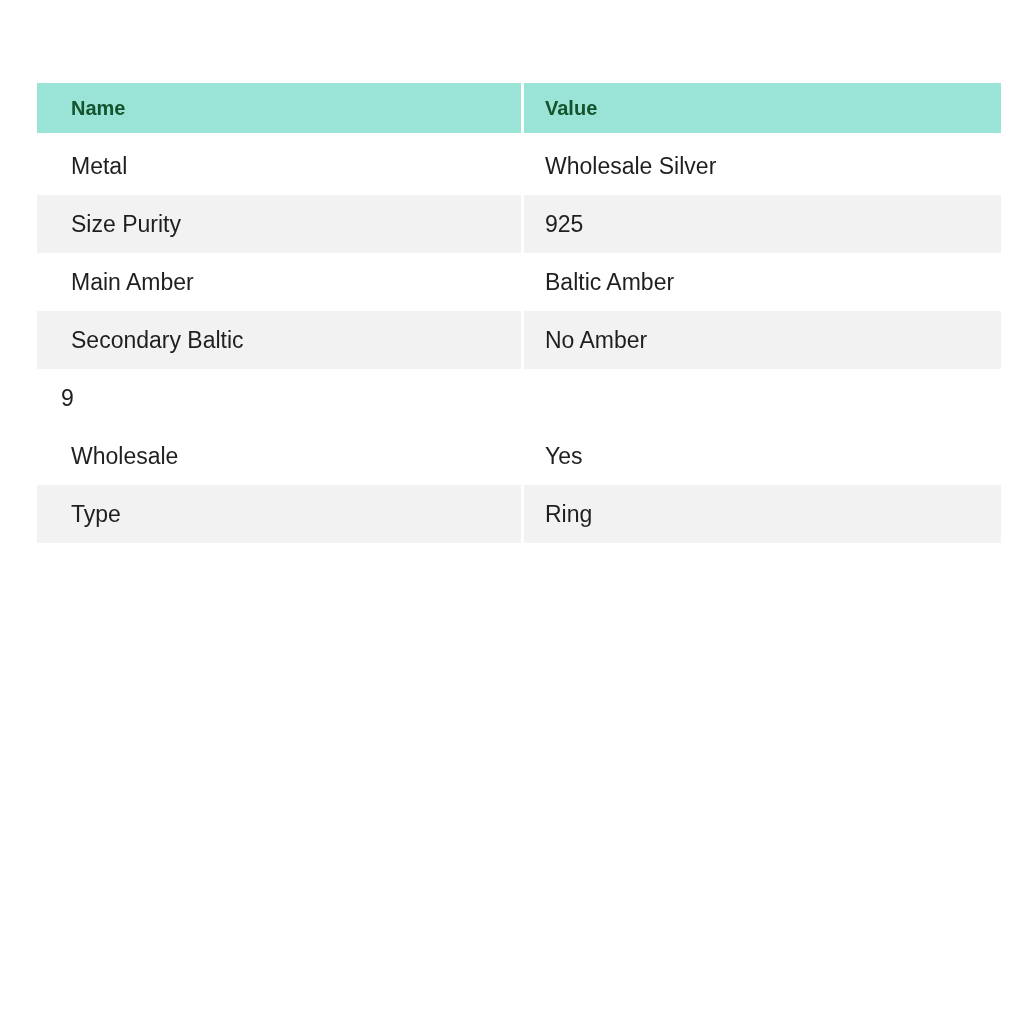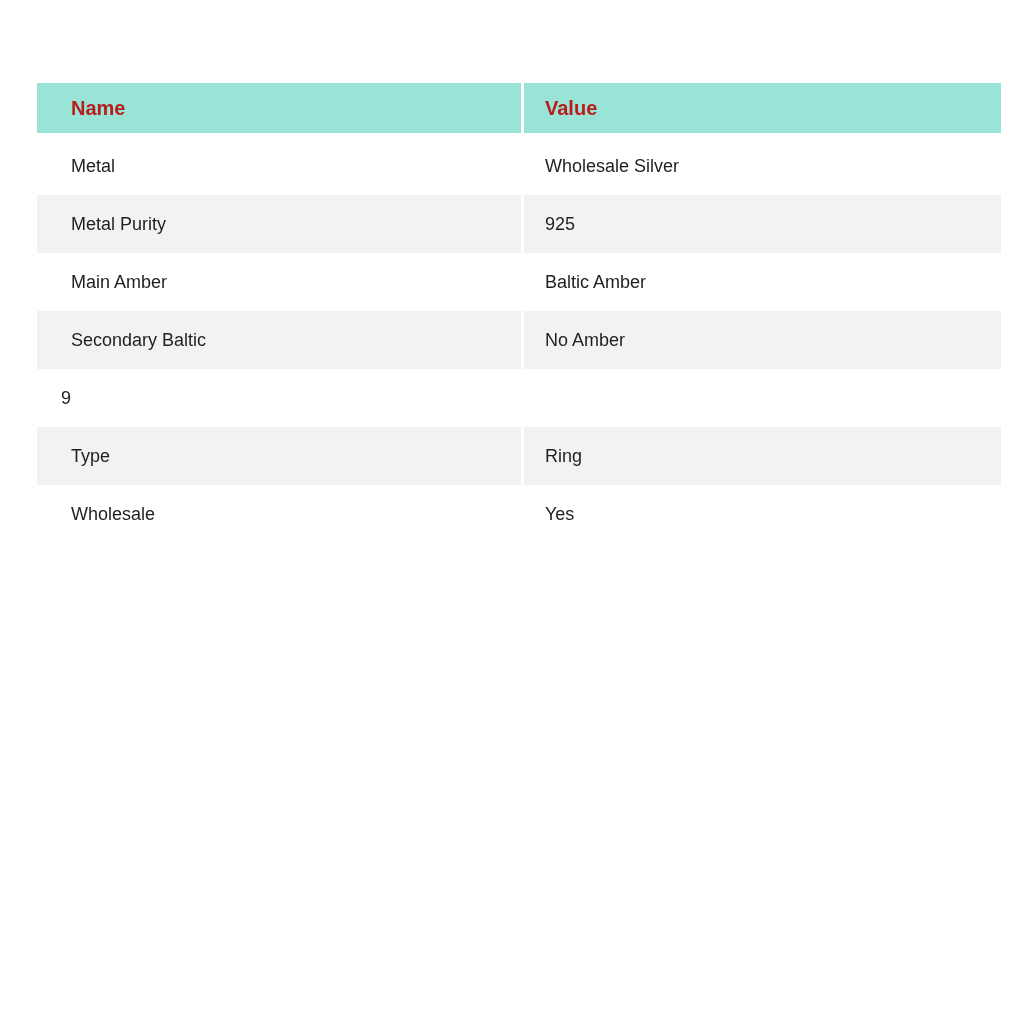--- a/index.html
+++ b/index.html
@@ -31,21 +31,21 @@
   .row.header-row {
     height: 50px;
     margin-bottom: 4px;
   }
   .cell {
     display: flex;
     align-items: center;
     height: 100%;
     box-sizing: border-box;
     color: #1f1f1f;
-    font-size: 18px;
+    font-size: 23px;
     line-height: 1;
     background: transparent;
   }
   .cell.name-col {
     width: 484px;
     padding-left: 34px;
   }
   .cell.value-col {
     flex: 1;
     padding-left: 21px;
@@ -54,21 +54,21 @@
   .col-divider {
     width: 3px;
     height: 100%;
     background: #ffffff;
     flex: 0 0 3px;
   }
   .header-row .cell {
     background: var(--header-bg, #99e3d7);
     font-weight: 600;
     font-size: 20px;
-    color: #b91c1c;
+    color: #14532d;
   }
   .row.striped .cell {
     background: var(--alt-row-bg, #f2f2f2);
   }
 </style>
 </head>
 <body>
 
 <div class="page">
   <div class="attr-table">
@@ -79,21 +79,21 @@
       <div class="cell value-col">Value</div>
     </div>
 
     <div class="row">
       <div class="cell name-col">Metal</div>
       <div class="col-divider"></div>
       <div class="cell value-col">Wholesale Silver</div>
     </div>
 
     <div class="row striped">
-      <div class="cell name-col">Metal Purity</div>
+      <div class="cell name-col">Size Purity</div>
       <div class="col-divider"></div>
       <div class="cell value-col">925</div>
     </div>
 
     <div class="row">
       <div class="cell name-col">Main Amber</div>
       <div class="col-divider"></div>
       <div class="cell value-col">Baltic Amber</div>
     </div>
 
@@ -101,26 +101,26 @@
       <div class="cell name-col">Secondary Baltic</div>
       <div class="col-divider"></div>
       <div class="cell value-col">No Amber</div>
     </div>
 
     <div class="row">
       <div class="col-divider"></div>
       <div class="cell value-col">9</div>
     </div>
 
+    <div class="row">
+      <div class="cell name-col">Wholesale</div>
+      <div class="col-divider"></div>
+      <div class="cell value-col">Yes</div>
+    </div>
+
     <div class="row striped">
       <div class="cell name-col">Type</div>
       <div class="col-divider"></div>
       <div class="cell value-col">Ring</div>
     </div>
 
-    <div class="row">
-      <div class="cell name-col">Wholesale</div>
-      <div class="col-divider"></div>
-      <div class="cell value-col">Yes</div>
-    </div>
-
   </div>
 </div>
 
 </body></html>

